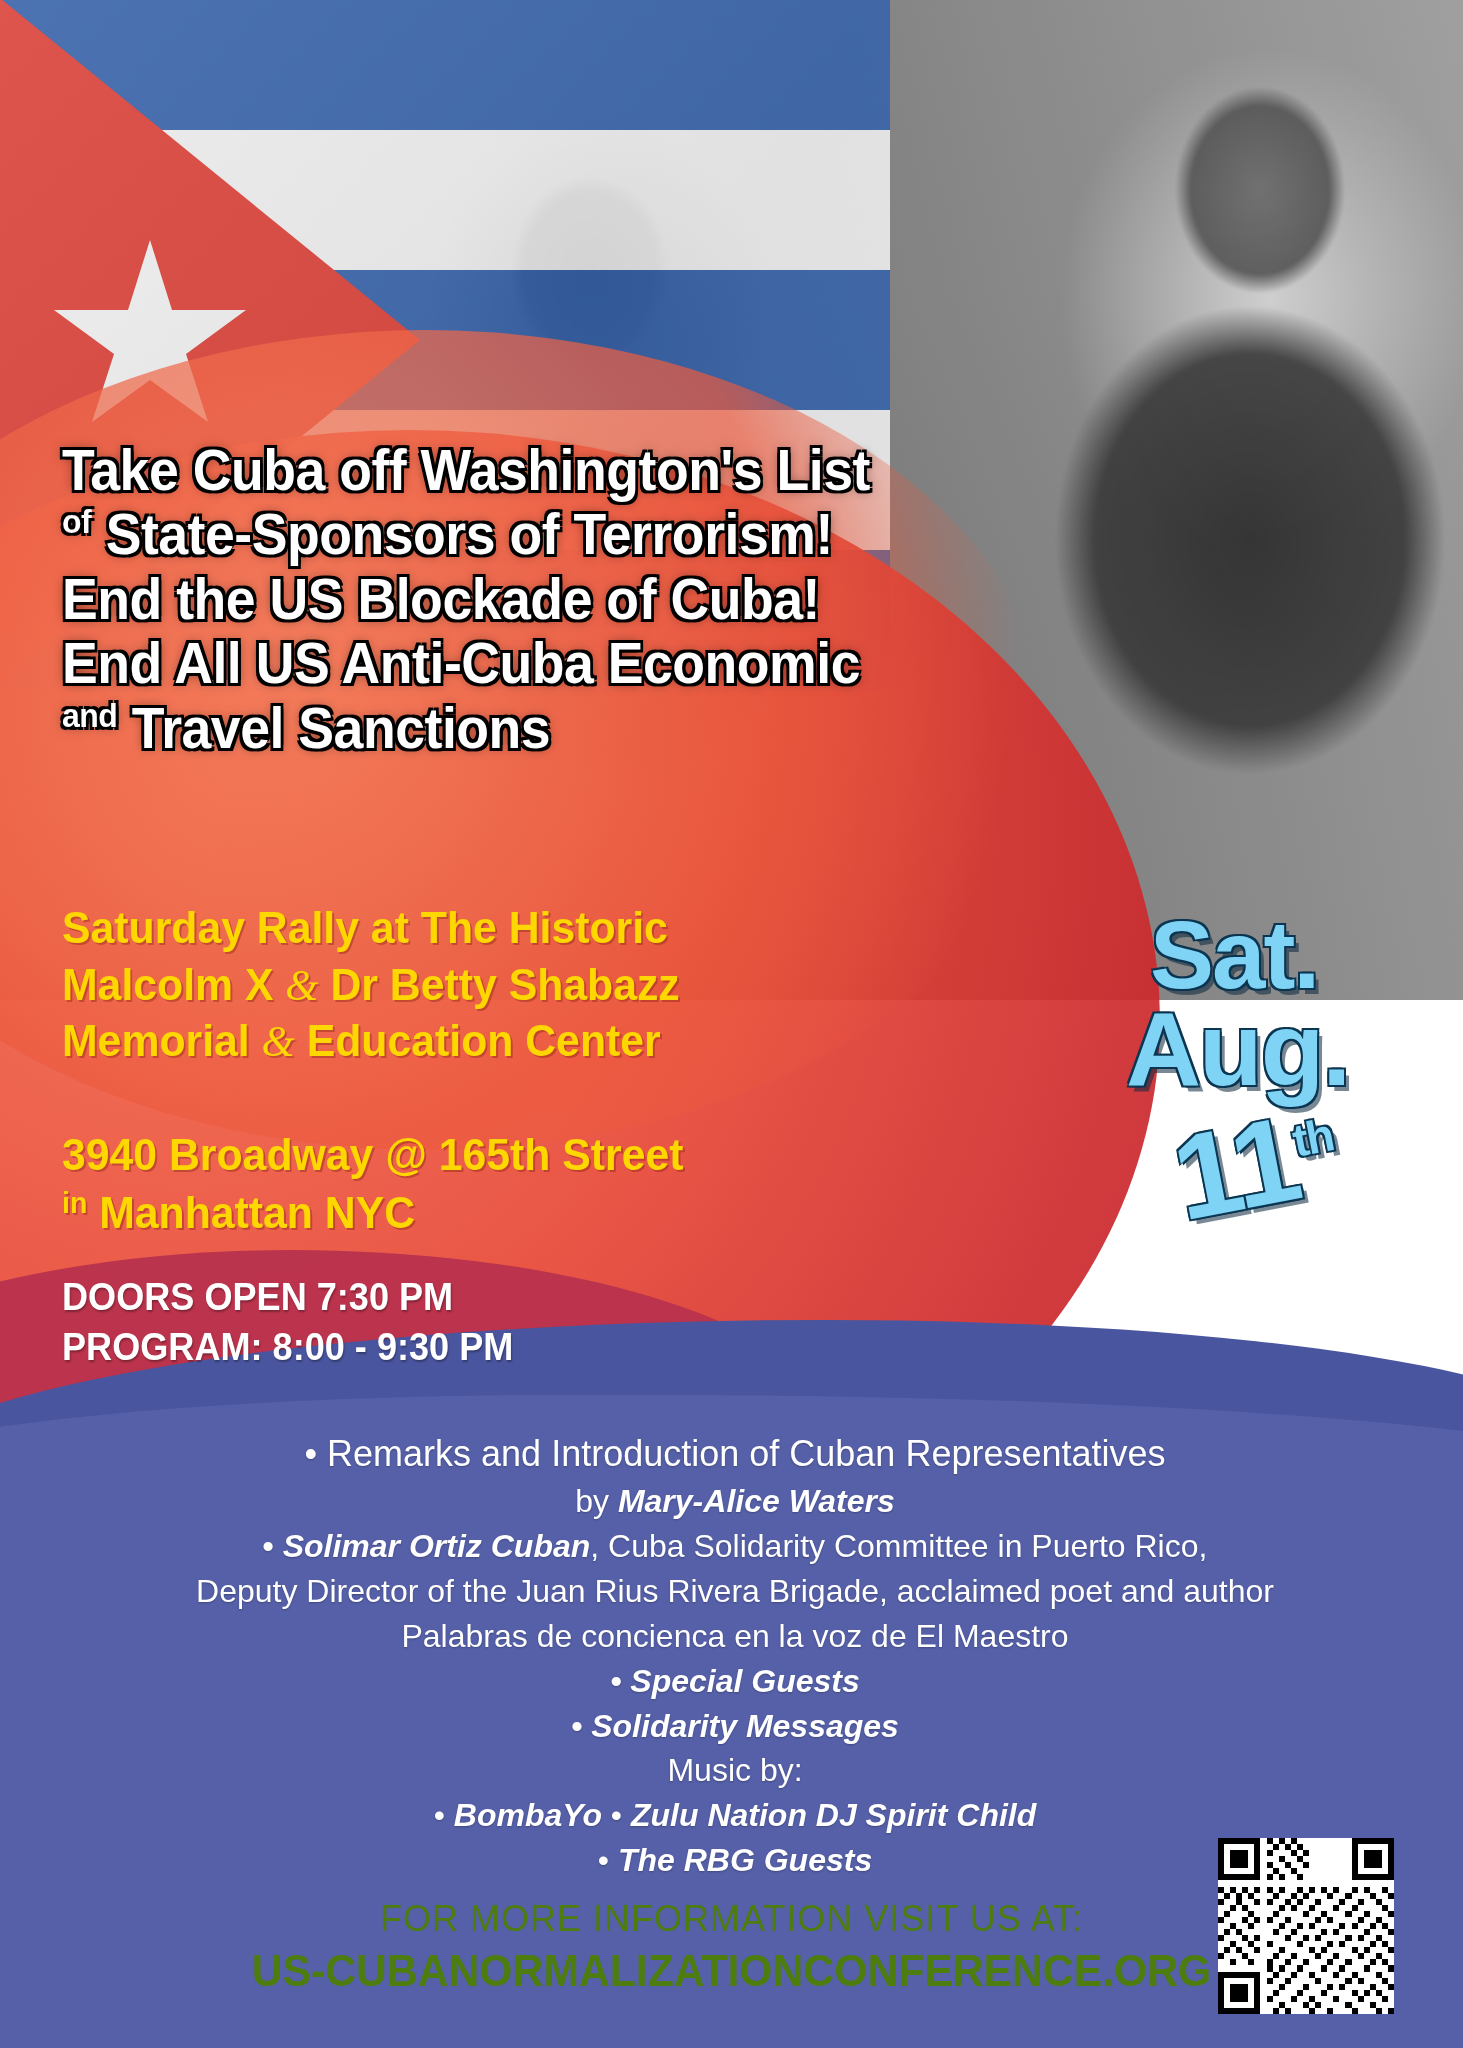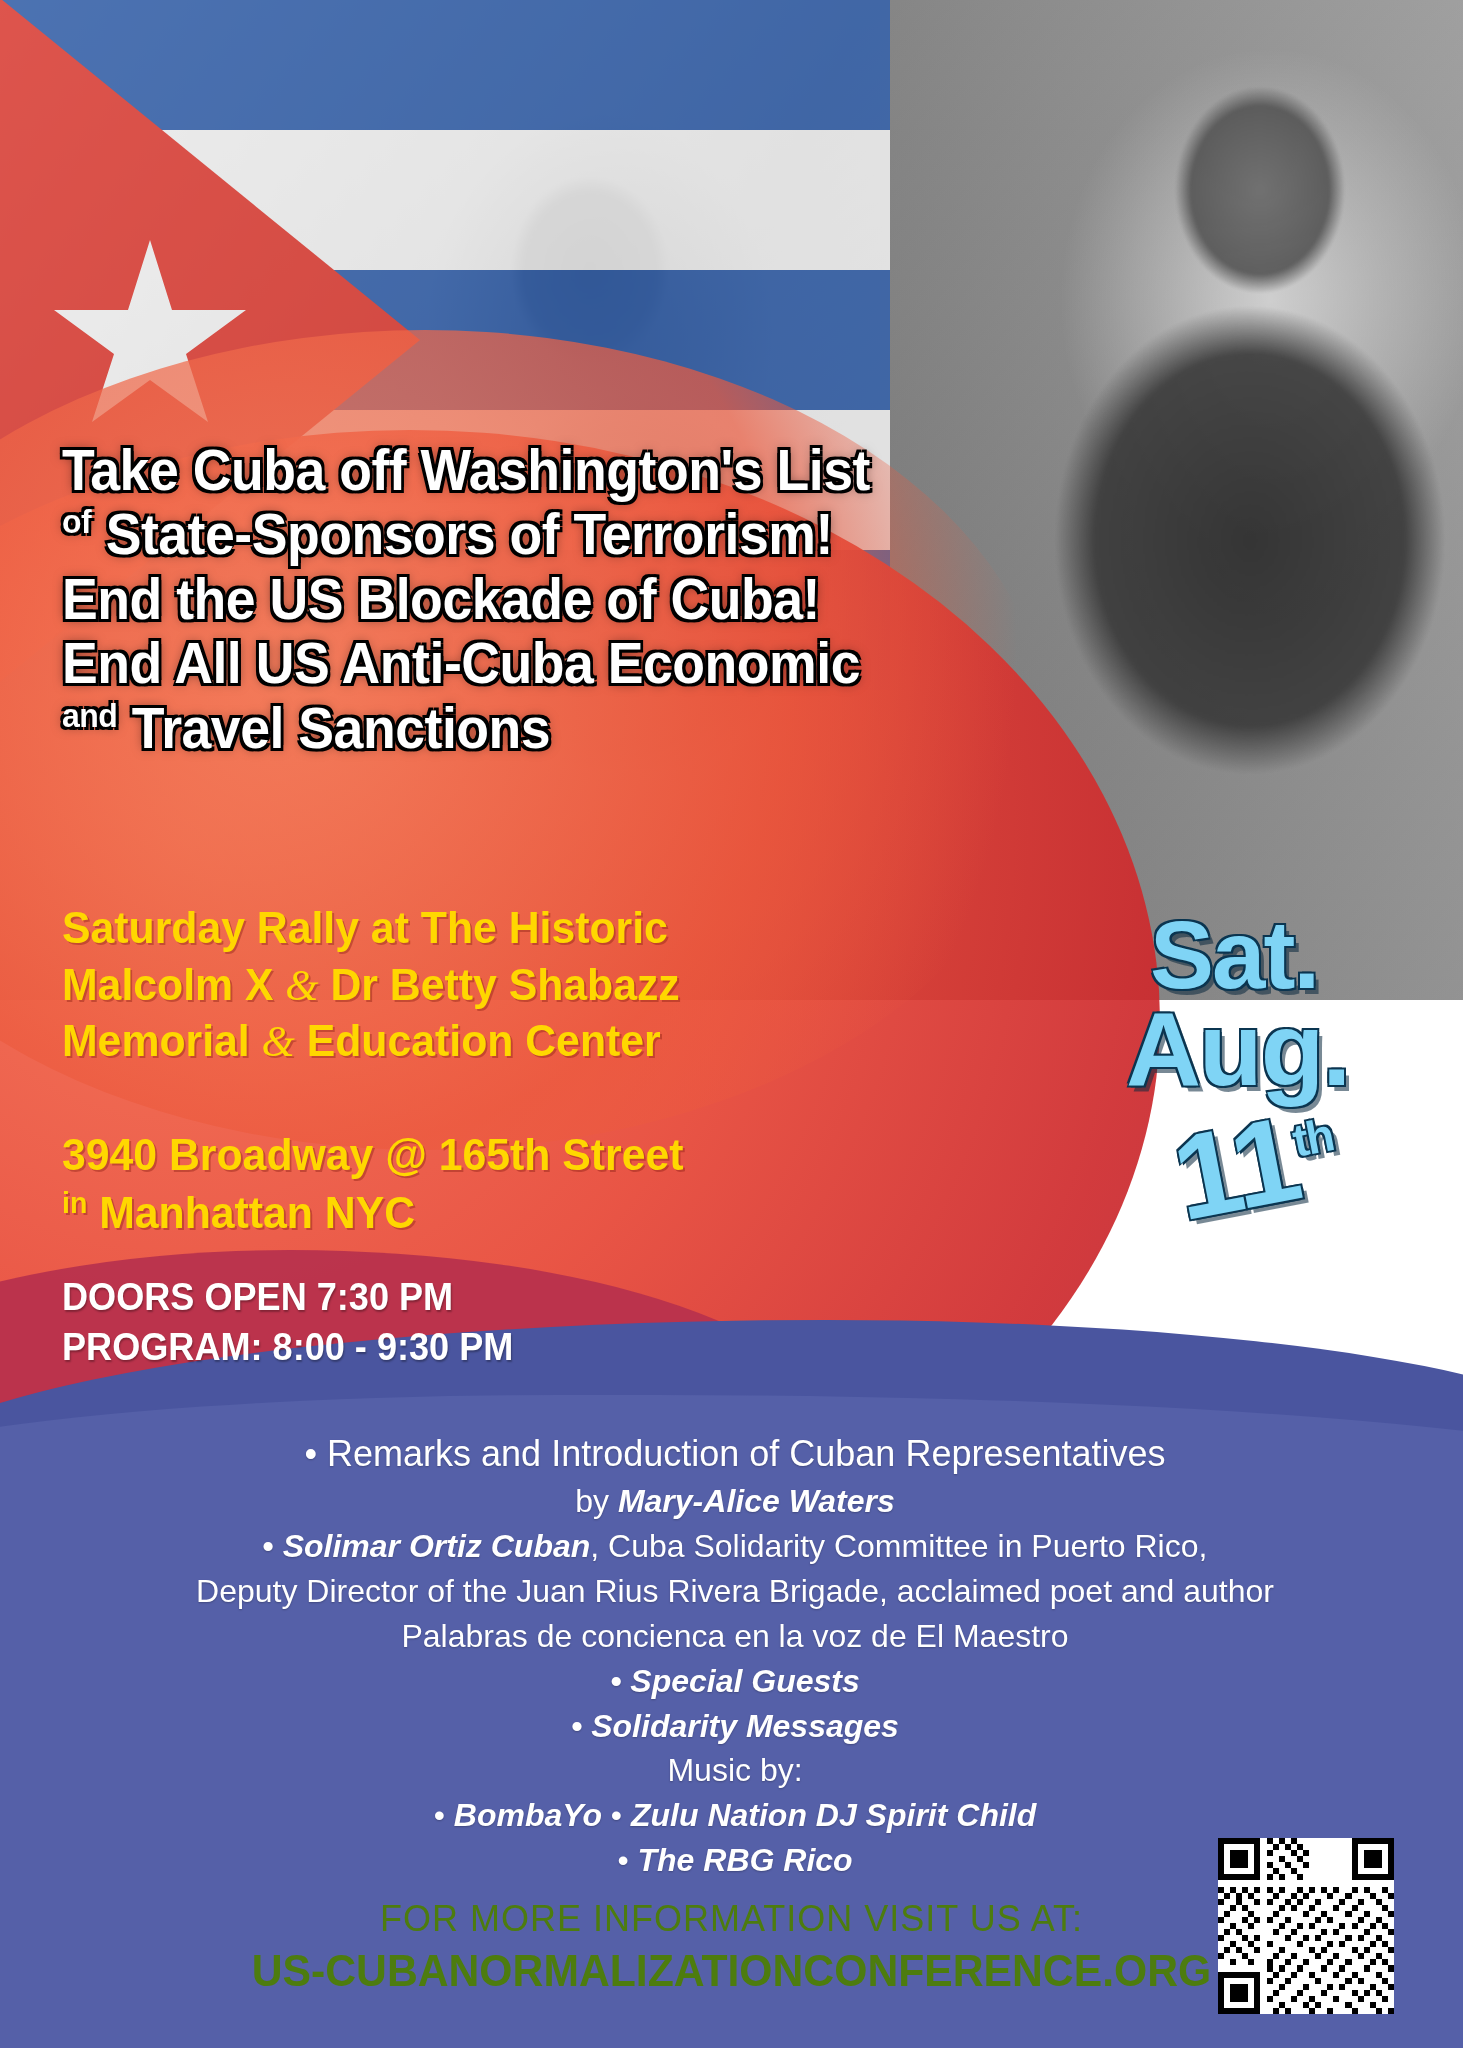--- a/index.html
+++ b/index.html
@@ -273,21 +273,21 @@
     <div class="program">
       <div class="ln big">• Remarks and Introduction of Cuban Representatives</div>
       <div class="ln"><span class="reg">by </span><span class="i">Mary-Alice Waters</span></div>
       <div class="ln"><span class="b">• </span><span class="i">Solimar Ortiz Cuban</span><span class="reg">, Cuba Solidarity Committee in Puerto Rico,</span></div>
       <div class="ln reg">Deputy Director of the Juan Rius Rivera Brigade, acclaimed poet and author</div>
       <div class="ln reg">Palabras de concienca en la voz de El Maestro</div>
       <div class="ln i">• Special Guests</div>
       <div class="ln i">• Solidarity Messages</div>
       <div class="ln reg">Music by:</div>
       <div class="ln"><span class="reg">• </span><span class="i">BombaYo</span><span class="reg"> • </span><span class="i">Zulu Nation DJ Spirit Child</span></div>
-      <div class="ln"><span class="reg">• </span><span class="i">The RBG Rico</span></div>
+      <div class="ln"><span class="reg">• </span><span class="i">The RBG Guests</span></div>
     </div>
 
     <div class="footer">
       <div class="f1">FOR MORE INFORMATION VISIT US AT:</div>
       <div class="f2">US-CUBANORMALIZATIONCONFERENCE.ORG</div>
     </div>
 
     <div class="qr">
       <svg width="176" height="176" viewBox="0 0 29 29" shape-rendering="crispEdges" aria-hidden="true">
         <rect width="29" height="29" fill="#ffffff"></rect>

